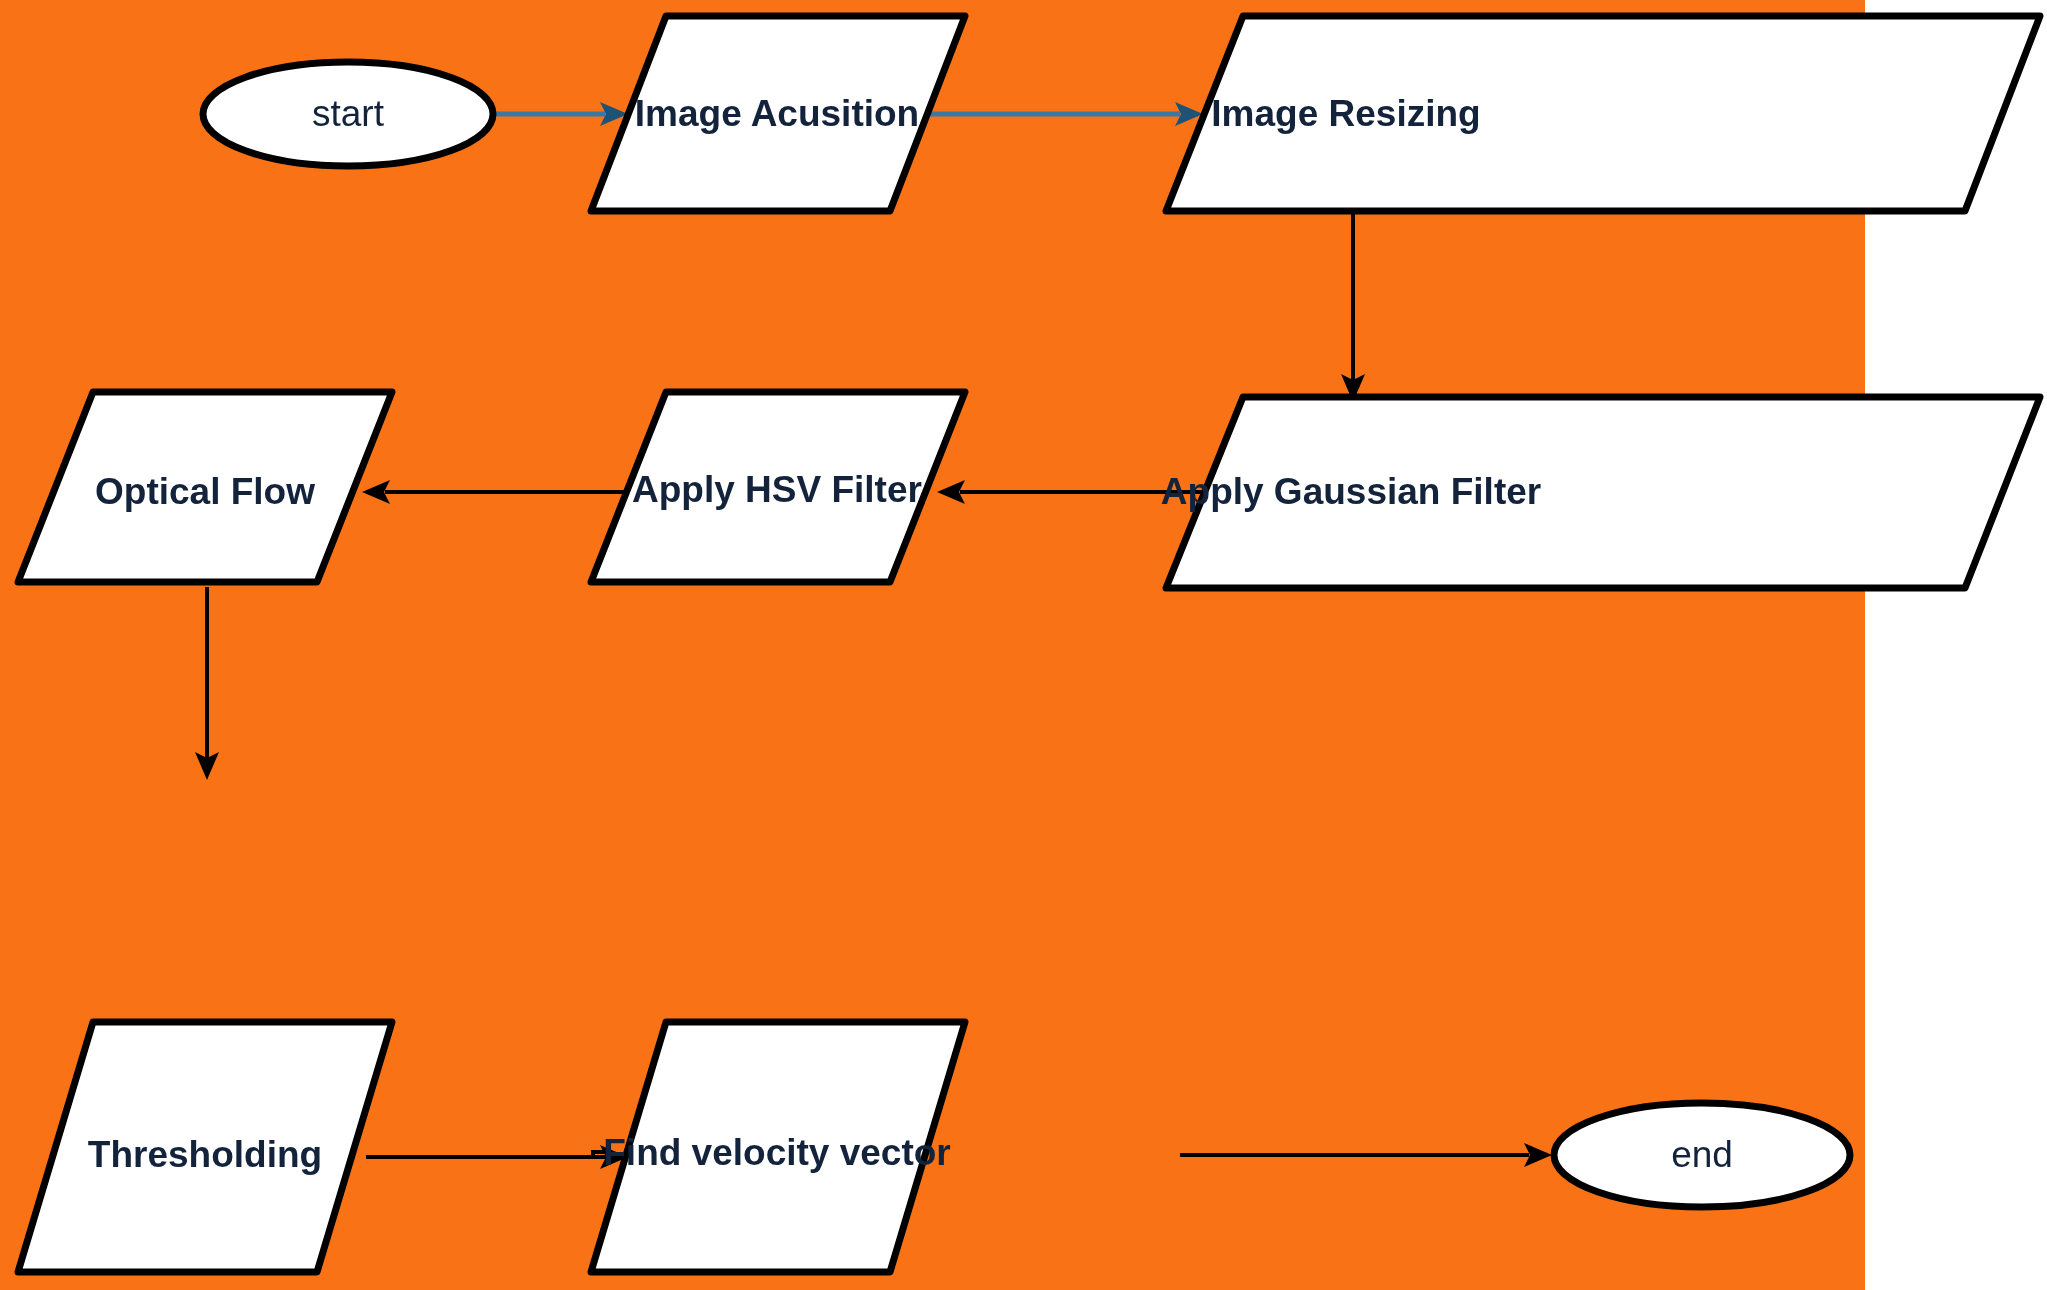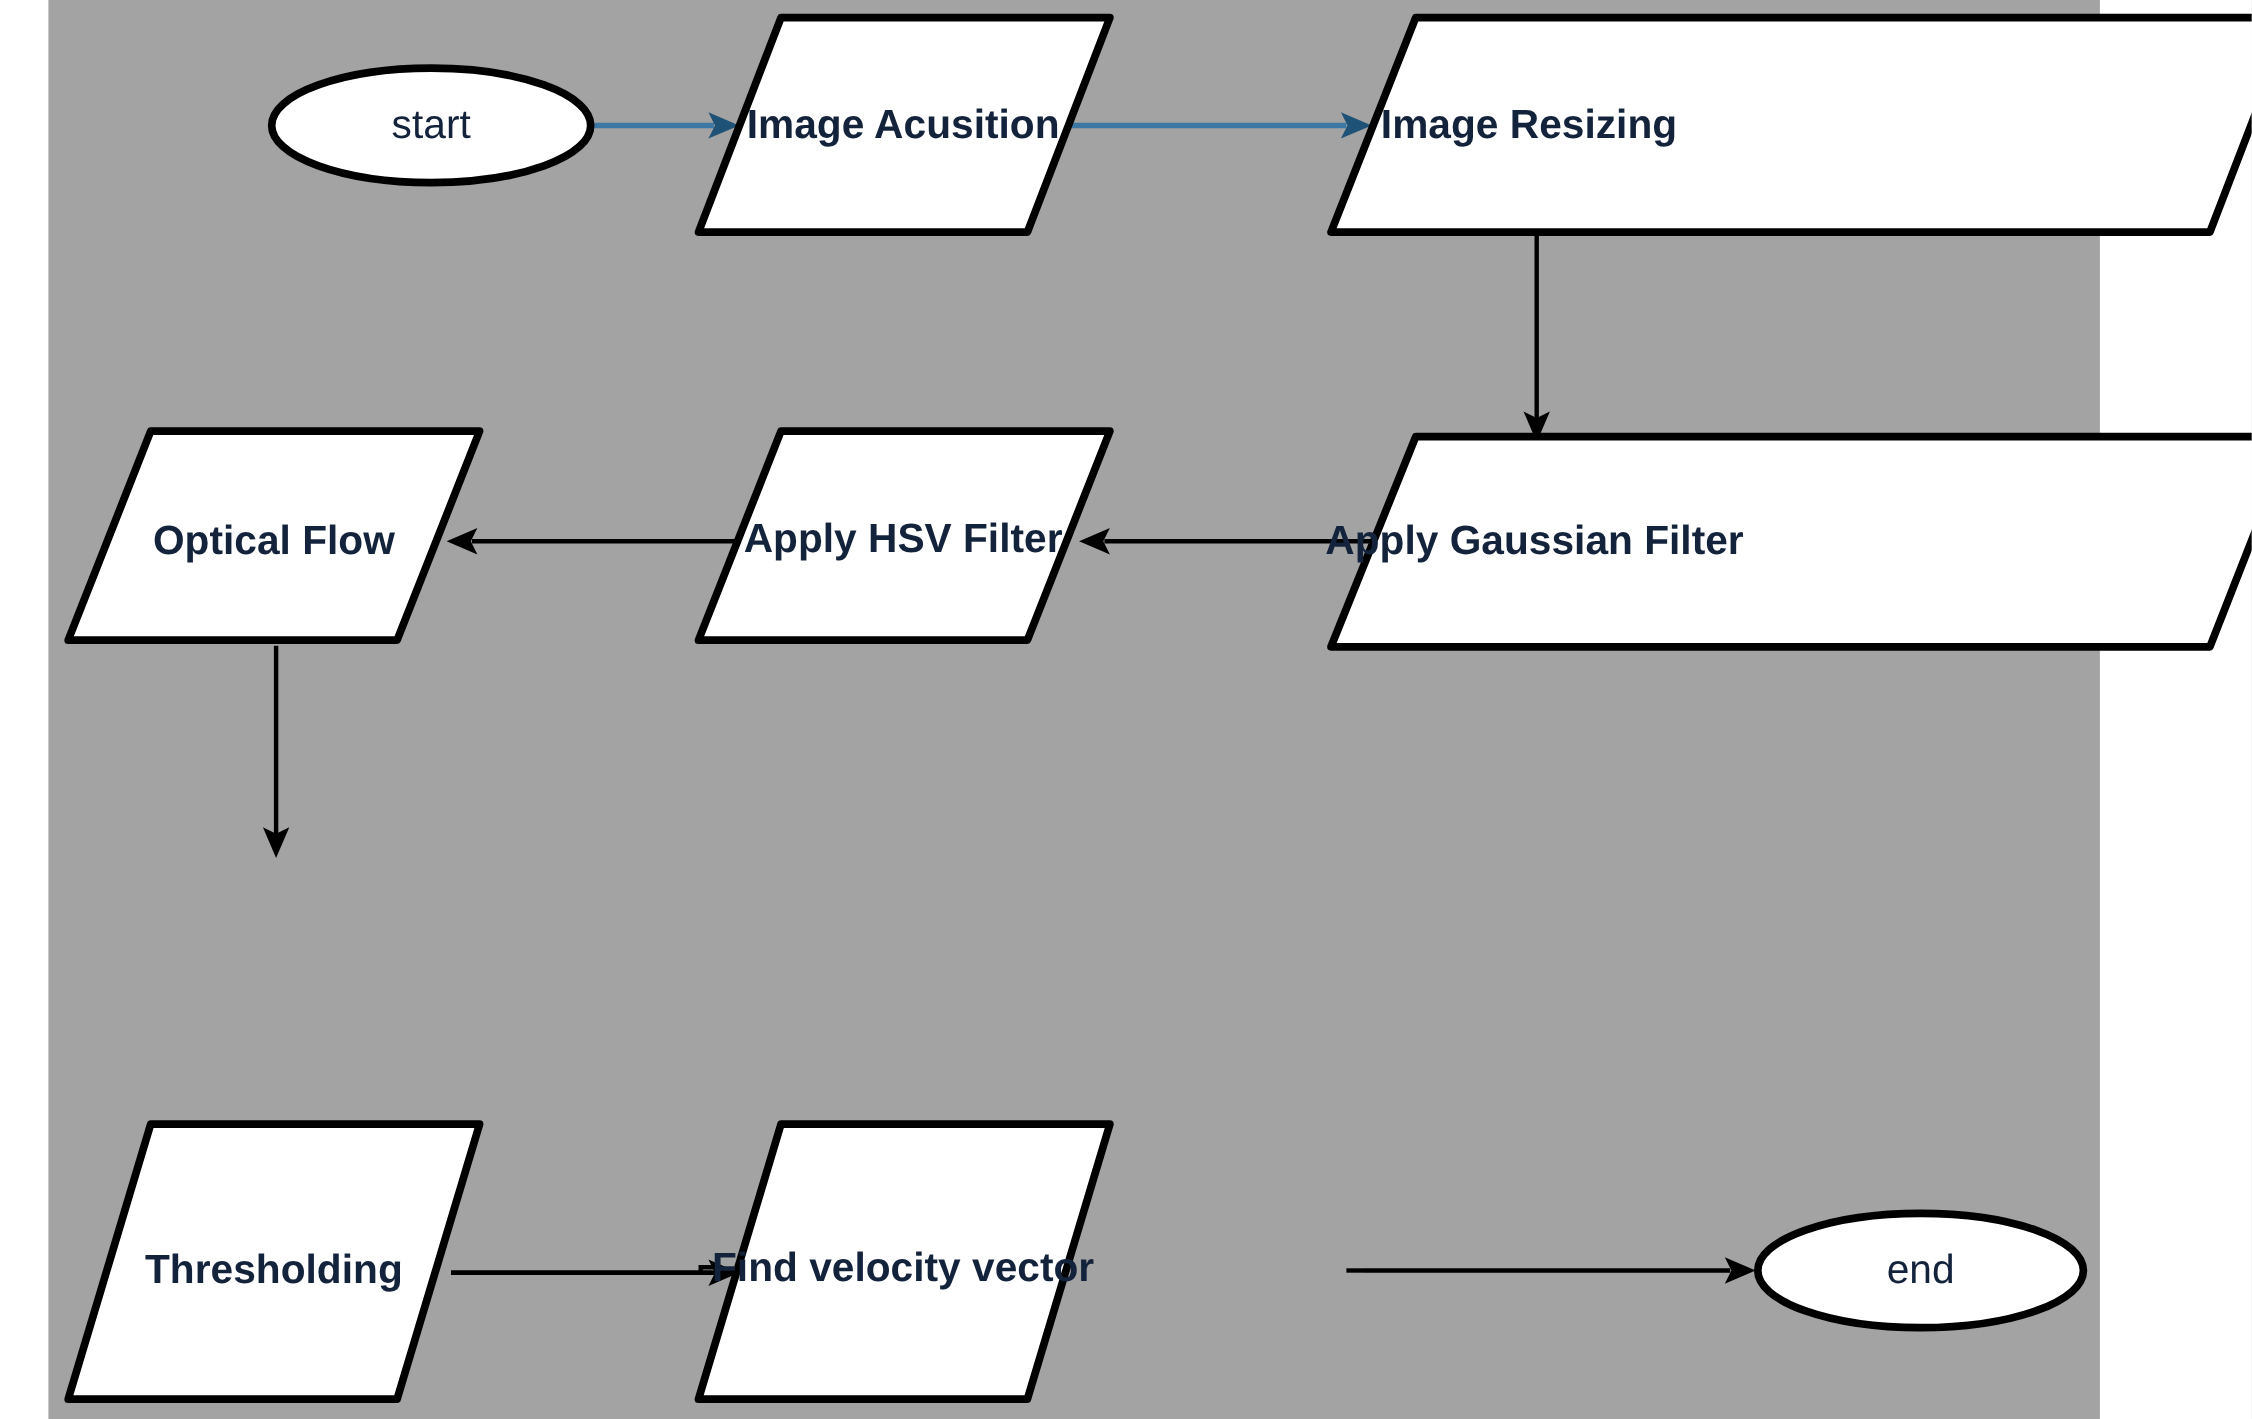--- a/index.html
+++ b/index.html
@@ -10,22 +10,21 @@
   body {
     width: 2047px;
     height: 1290px;
     overflow: hidden;
     font-family: "Liberation Sans", sans-serif;
   }
   #flowchart-canvas {
     position: relative;
     width: 1865px;
     height: 1290px;
-    background: #a3a3a3;
-    margin-left: 44px;
+    background: #f97316;
   }
   svg.diagram {
     position: absolute;
     top: 0;
     left: 0;
     width: 2047px;
     height: 1290px;
     display: block;
   }
   .node-shape {

